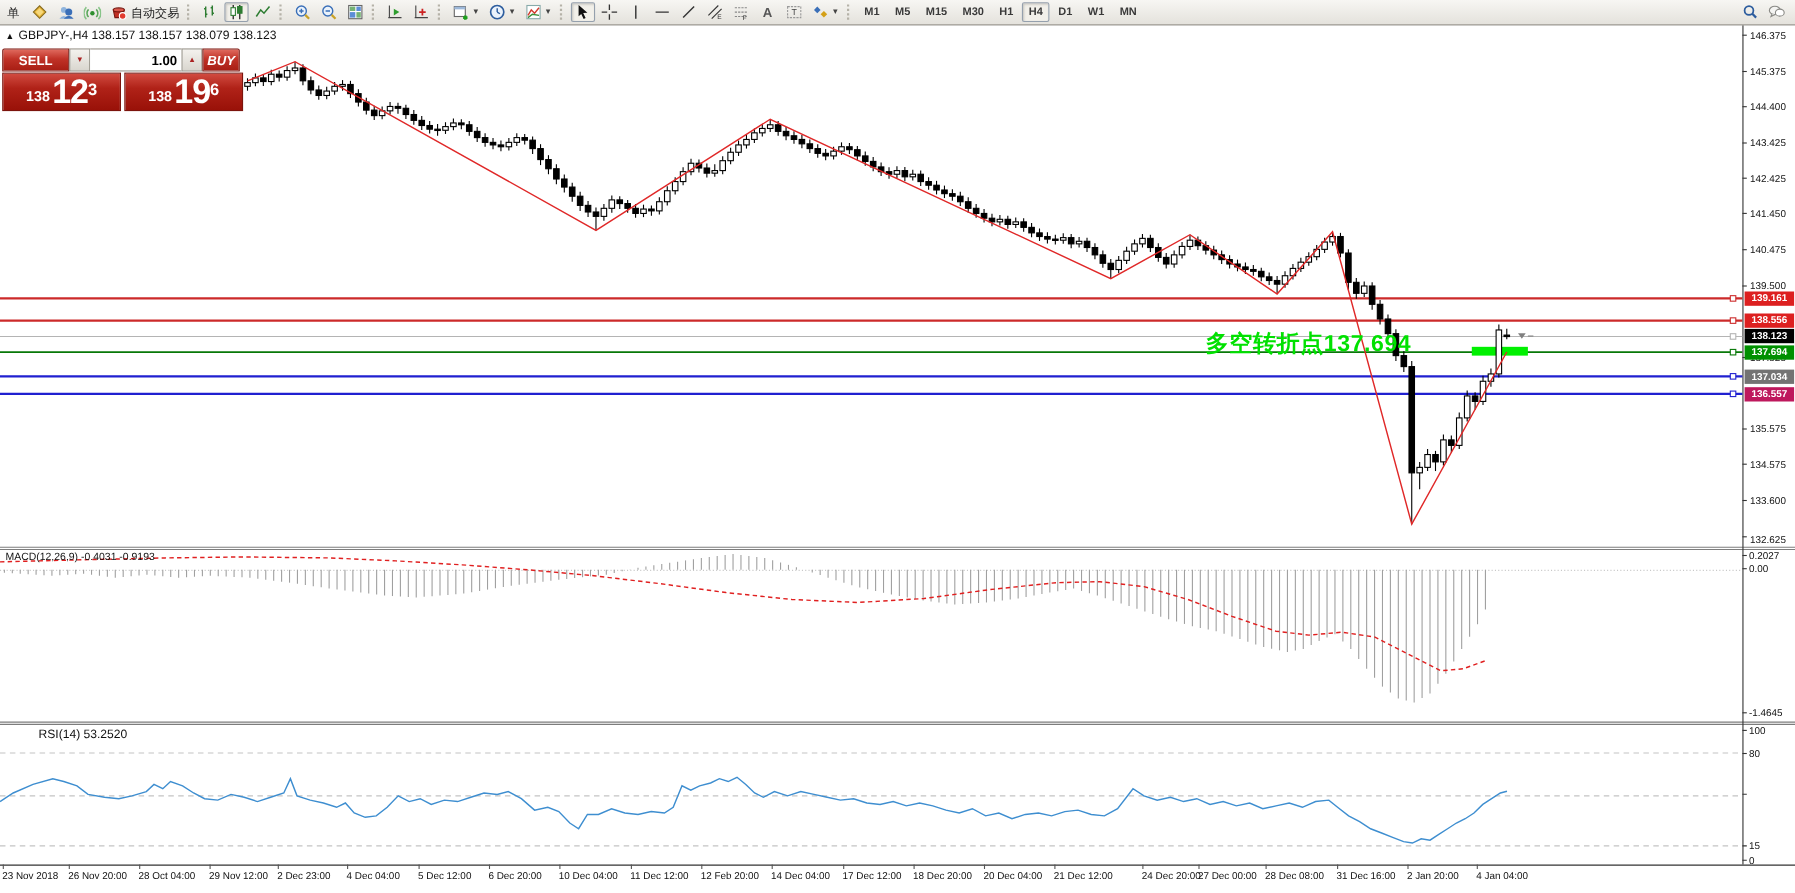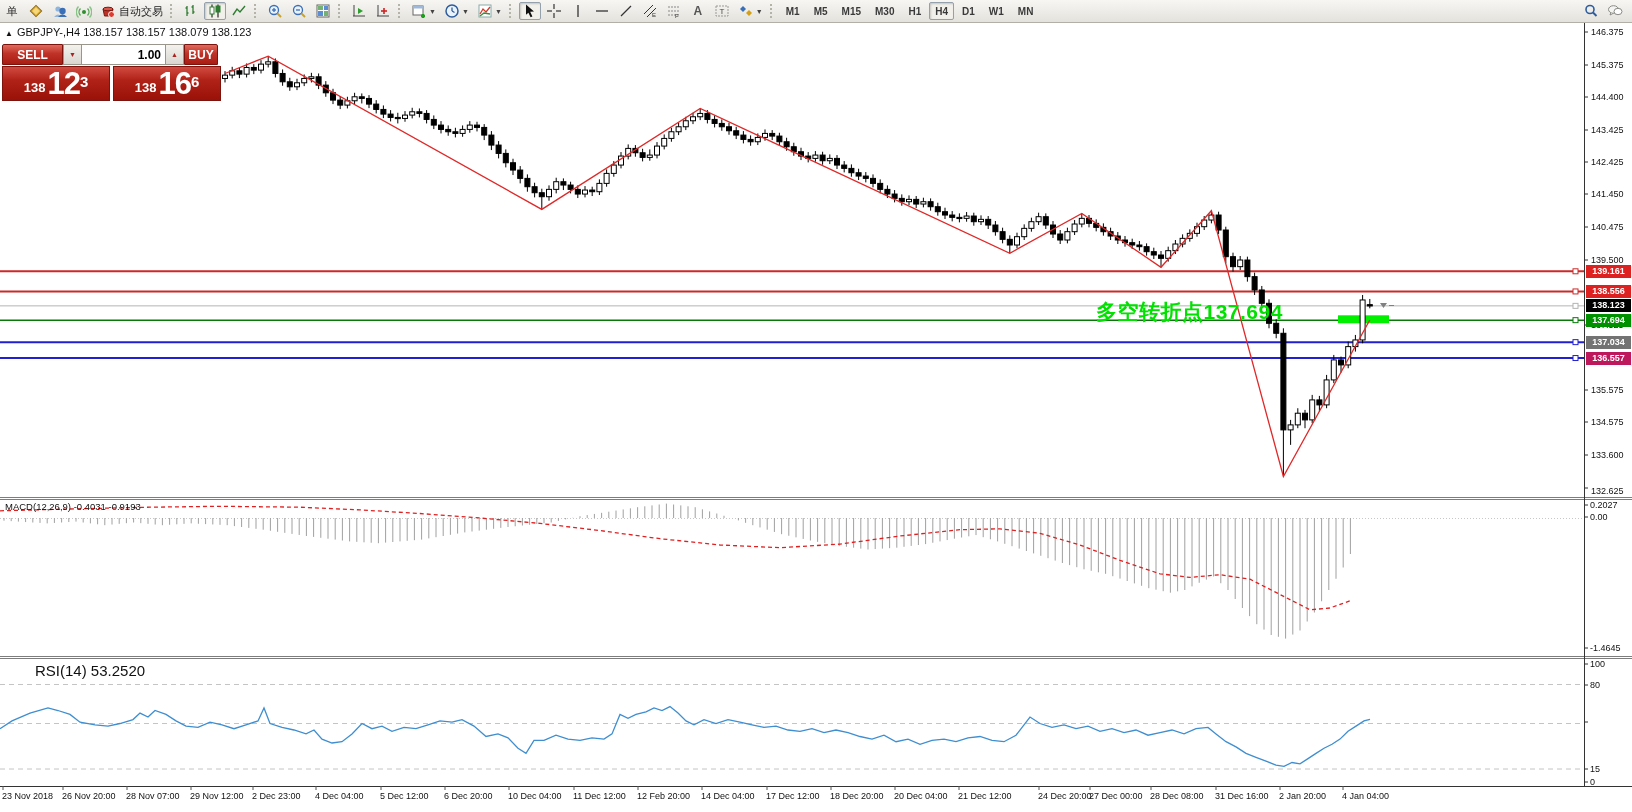--- a/index.html
+++ b/index.html
@@ -15,31 +15,31 @@
   .tf{font-size:10px;font-weight:bold;color:#3a3a3a;padding:1px 5px;}
   .cjk{font-family:sans-serif;}
   #chartwrap{position:absolute;left:0;top:0;width:1632px;height:812px;}
   svg text{font-family:"Liberation Sans",sans-serif;}
   .axis-label{position:absolute;font-size:9px;color:#111;white-space:nowrap;}
   .badge{position:absolute;left:1586px;width:45px;height:13px;color:#fff;font-size:9px;font-weight:bold;
     text-align:center;line-height:13px;z-index:12;}
   #symbol-title{position:absolute;left:5px;top:26px;font-size:11px;color:#111;z-index:20;}
   #symbol-title .arr{font-size:8px;margin-right:4px;}
   #macd-label{position:absolute;left:5px;top:501px;font-size:9.5px;color:#111;z-index:20;}
-  #rsi-label{position:absolute;left:5px;top:662px;font-size:15px;color:#111;z-index:20;padding-left:30px;}
+  #rsi-label{position:absolute;left:5px;top:662px;font-size:11px;color:#111;z-index:20;padding-left:30px;}
   #annotation{position:absolute;left:1096px;top:298px;font-size:21px;font-weight:bold;
     color:#00e100;z-index:15;letter-spacing:0.5px;font-family:sans-serif;}
   
   #trade-panel{position:absolute;left:2px;top:44px;width:220px;z-index:30;font-weight:bold;}
   #tp-row1{display:flex;height:21px;}
   .tp-btn{background:linear-gradient(#e06a5e,#c03227 45%,#a81e14);border:1px solid #7c140d;
     color:#fff;font-size:12px;font-weight:bold;display:flex;align-items:center;justify-content:center;
     box-sizing:border-box;}
   #sell-btn{width:61px;border-radius:2px 0 0 0;}
-  #buy-btn{width:34px;border-radius:0 2px 0 0;}
+  #buy-btn{width:34px;border-radius:0 2px 0 0;font-style:italic;}
   .spin{width:19px;background:linear-gradient(#f4f2ee,#d9d6cf);border:1px solid #9a968c;
     color:#a22;font-size:7px;display:flex;align-items:center;justify-content:center;box-sizing:border-box;}
   #vol-input{width:83px;border:1px solid #9a968c;border-left:none;border-right:none;
     font-size:12px;text-align:right;padding:0 4px;box-sizing:border-box;font-weight:bold;
     font-family:"Liberation Sans",sans-serif;}
   #tp-row2{display:flex;height:35px;margin-top:1px;}
   .px-box{width:108px;background:linear-gradient(#d14b40,#b02218 40%,#991108);border:1px solid #7c140d;
     color:#fff;display:flex;align-items:flex-end;justify-content:center;box-sizing:border-box;padding-bottom:1px;}
   .px-box .sm{font-size:13px;line-height:22px;margin-right:2px;}
   .px-box .big{font-size:31px;line-height:30px;letter-spacing:-1px;}
@@ -647,21 +647,21 @@
       <div id="buy-btn" class="tp-btn">BUY</div>
     </div>
     <div id="tp-row2">
       <div id="sell-px" class="px-box">
         <span class="sm">138</span>
         <span class="big">12</span>
         <span class="sup">3</span>
       </div>
       <div id="buy-px" class="px-box">
         <span class="sm">138</span>
-        <span class="big">16</span>
+        <span class="big">19</span>
         <span class="sup">6</span>
       </div>
     </div>
   </div>
 
   <div id="macd-label">MACD(12,26,9) -0.4031 -0.9193</div>
   <div id="rsi-label">RSI(14) 53.2520</div>
   <div id="annotation" class="cjk">多空转折点137.694</div>
   <div id="labels-layer">
       <div class="badge" style="top: 264.792px; background: rgb(221, 32, 32);">139.161</div>
@@ -686,21 +686,21 @@
       <div class="axis-label" style="left: 1590px; top: 500px;">0.2027</div>
       <div class="axis-label" style="left: 1590px; top: 512px;">0.00</div>
       <div class="axis-label" style="left: 1590px; top: 643px;">-1.4645</div>
       <div class="axis-label" style="left: 1590px; top: 659px;">100</div>
       <div class="axis-label" style="left: 1590px; top: 680px;">80</div>
       <div class="axis-label" style="left: 1590px; top: 717px; padding-left: 44px;">50</div>
       <div class="axis-label" style="left: 1590px; top: 764px;">15</div>
       <div class="axis-label" style="left: 1590px; top: 777px;">0</div>
       <div class="axis-label" style="left: 2px; top: 791px;">23 Nov 2018</div>
       <div class="axis-label" style="left: 62px; top: 791px;">26 Nov 20:00</div>
-      <div class="axis-label" style="left: 126px; top: 791px;">28 Nov 07:00</div>
+      <div class="axis-label" style="left: 126px; top: 791px;">28 Oct 04:00</div>
       <div class="axis-label" style="left: 190px; top: 791px;">29 Nov 12:00</div>
       <div class="axis-label" style="left: 252px; top: 791px;">2 Dec 23:00</div>
       <div class="axis-label" style="left: 315px; top: 791px;">4 Dec 04:00</div>
       <div class="axis-label" style="left: 380px; top: 791px;">5 Dec 12:00</div>
       <div class="axis-label" style="left: 444px; top: 791px;">6 Dec 20:00</div>
       <div class="axis-label" style="left: 508px; top: 791px;">10 Dec 04:00</div>
       <div class="axis-label" style="left: 573px; top: 791px;">11 Dec 12:00</div>
       <div class="axis-label" style="left: 637px; top: 791px;">12 Feb 20:00</div>
       <div class="axis-label" style="left: 701px; top: 791px;">14 Dec 04:00</div>
       <div class="axis-label" style="left: 766px; top: 791px;">17 Dec 12:00</div>

